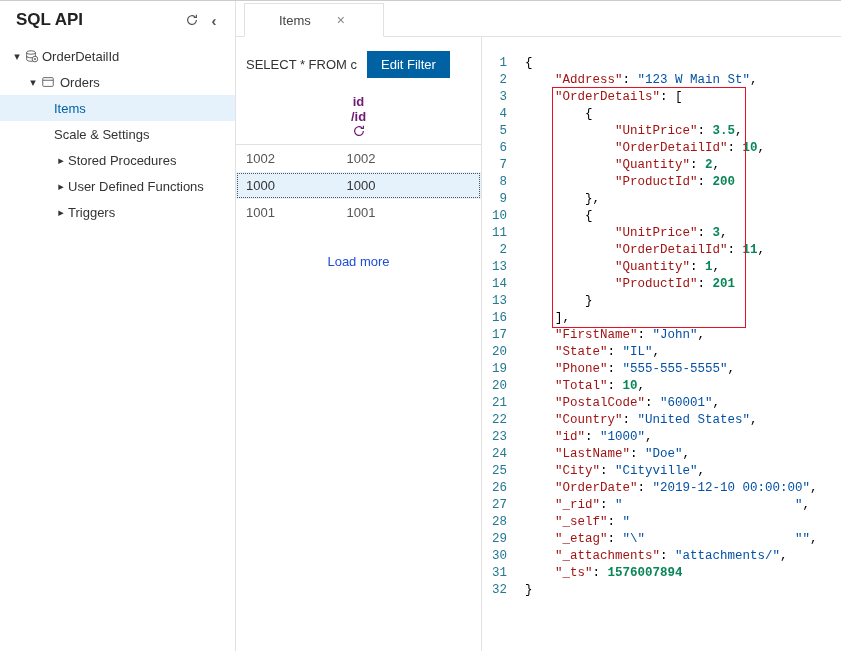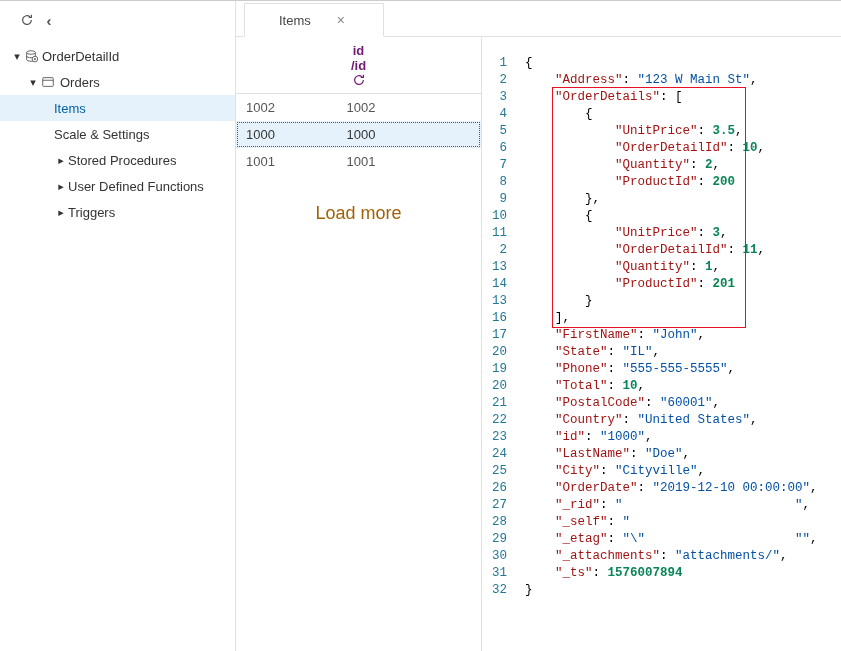--- a/index.html
+++ b/index.html
@@ -163,24 +163,24 @@
     background: #e6f2fb;
     outline: 1px dotted #555;
     outline-offset: -2px;
     color: #333;
   }
   .loadmore {
     text-align: center;
     padding: 28px 0;
   }
   .loadmore a {
-    color: #a16207;
+    color: #1d4ed8;
     text-decoration: none;
     cursor: pointer;
-    font-size: 18px;
+    font-size: 13px;
   }
   
   .editor {
     flex: 1;
     display: flex;
     font-family: "Consolas","Menlo","Courier New",monospace;
     font-size: 12.5px;
     overflow: auto;
     padding-top: 18px;
     line-height: 17px;
@@ -215,20 +215,21 @@
   }
   .coll-icon svg { width:14px;height:14px; }
 </style>
 </head>
 <body>
 
 <div class="app">
 
   <div class="sidebar">
     <div class="sidebar-header">
+      <span class="title">SQL API</span>
       <span class="icon-btn refresh-icon">
         <svg viewBox="0 0 16 16" fill="none" stroke="currentColor" stroke-width="1.4">
             <path d="M13 8a5 5 0 1 1-1.8-3.8M13 2v3h-3"></path>
           </svg>
       </span>
       <span class="icon-btn" style="font-size:15px;color:#555;">‹</span>
     </div>
 
     <div class="tree">
       <div class="tree-row depth0">
@@ -285,20 +286,24 @@
     <div class="tabbar">
       <div class="tab">
         <span>Items</span>
         <span class="close">×</span>
       </div>
     </div>
 
     <div class="content-row">
 
       <div class="gridpane">
+        <div class="queryrow">
+          <span class="querytext">SELECT * FROM c</span>
+          <button class="editfilter">Edit Filter</button>
+        </div>
         <div class="grid">
           <div class="grid-header">
             <span class="gcol1">id</span>
             <span class="gcol2">/id</span>
             <span class="gcol3 refresh-icon">
               <svg viewBox="0 0 16 16" fill="none" stroke="currentColor" stroke-width="1.4">
                   <path d="M13 8a5 5 0 1 1-1.8-3.8M13 2v3h-3"></path>
                 </svg>
             </span>
           </div>

